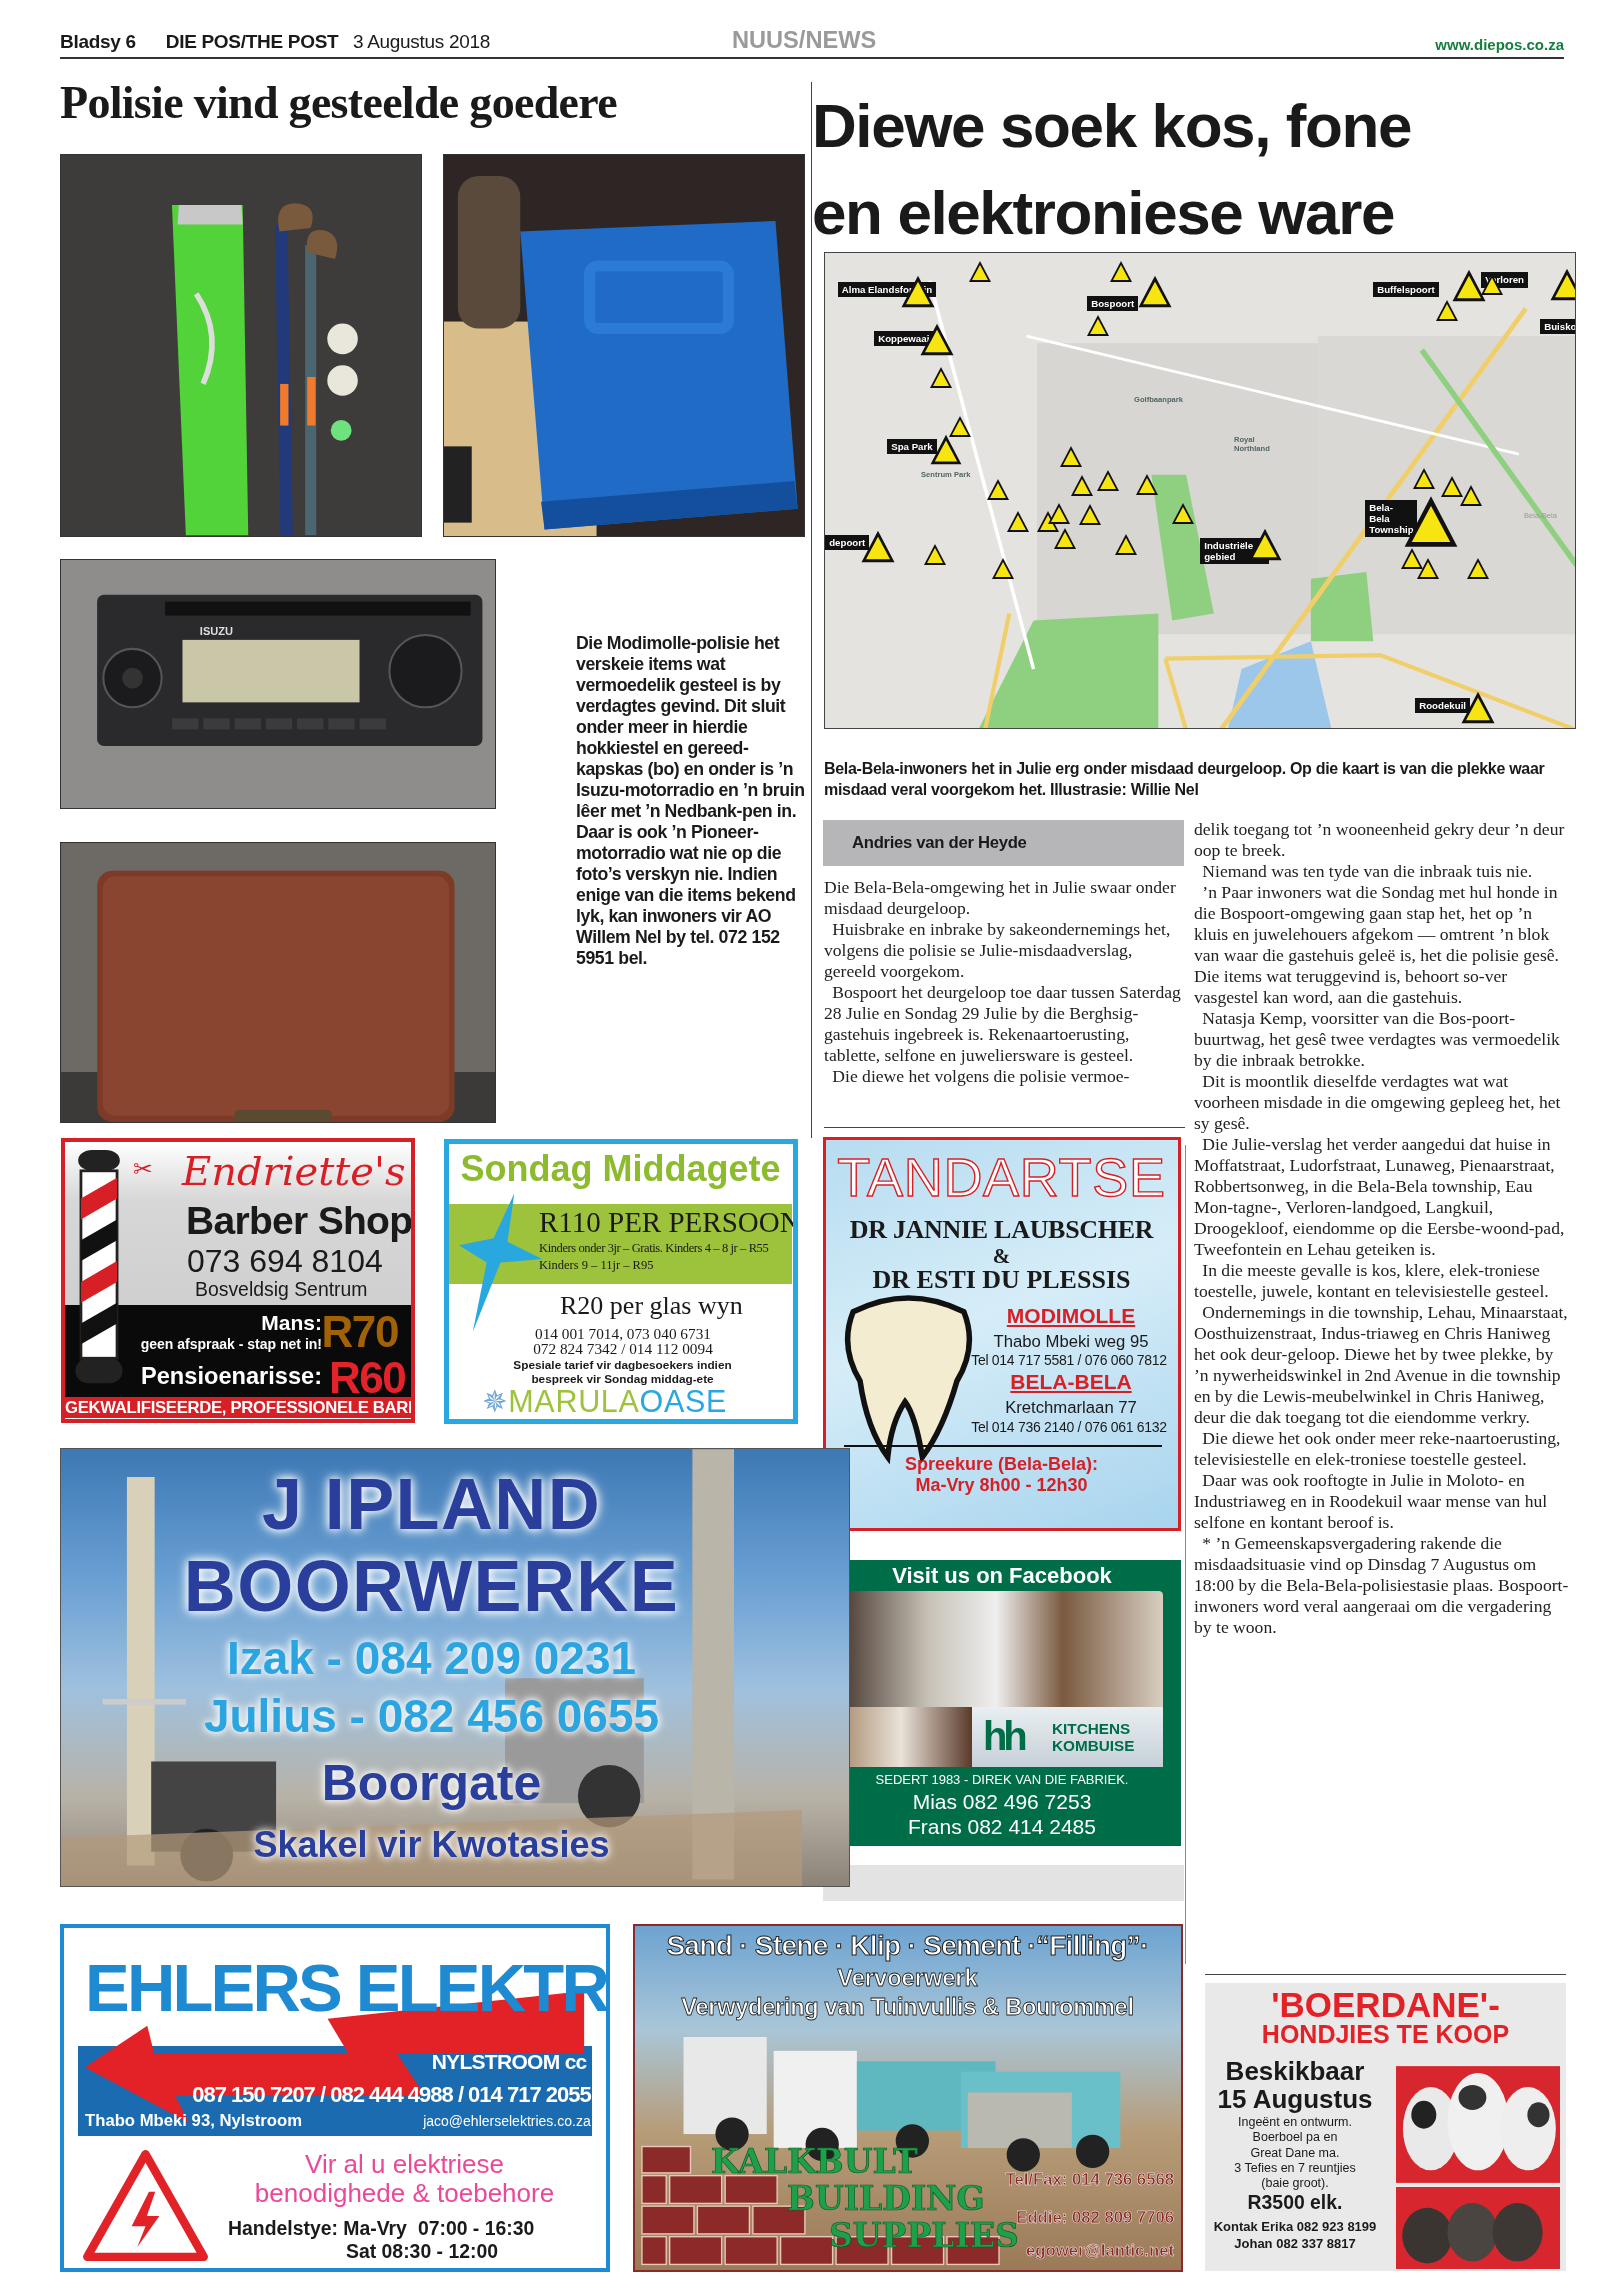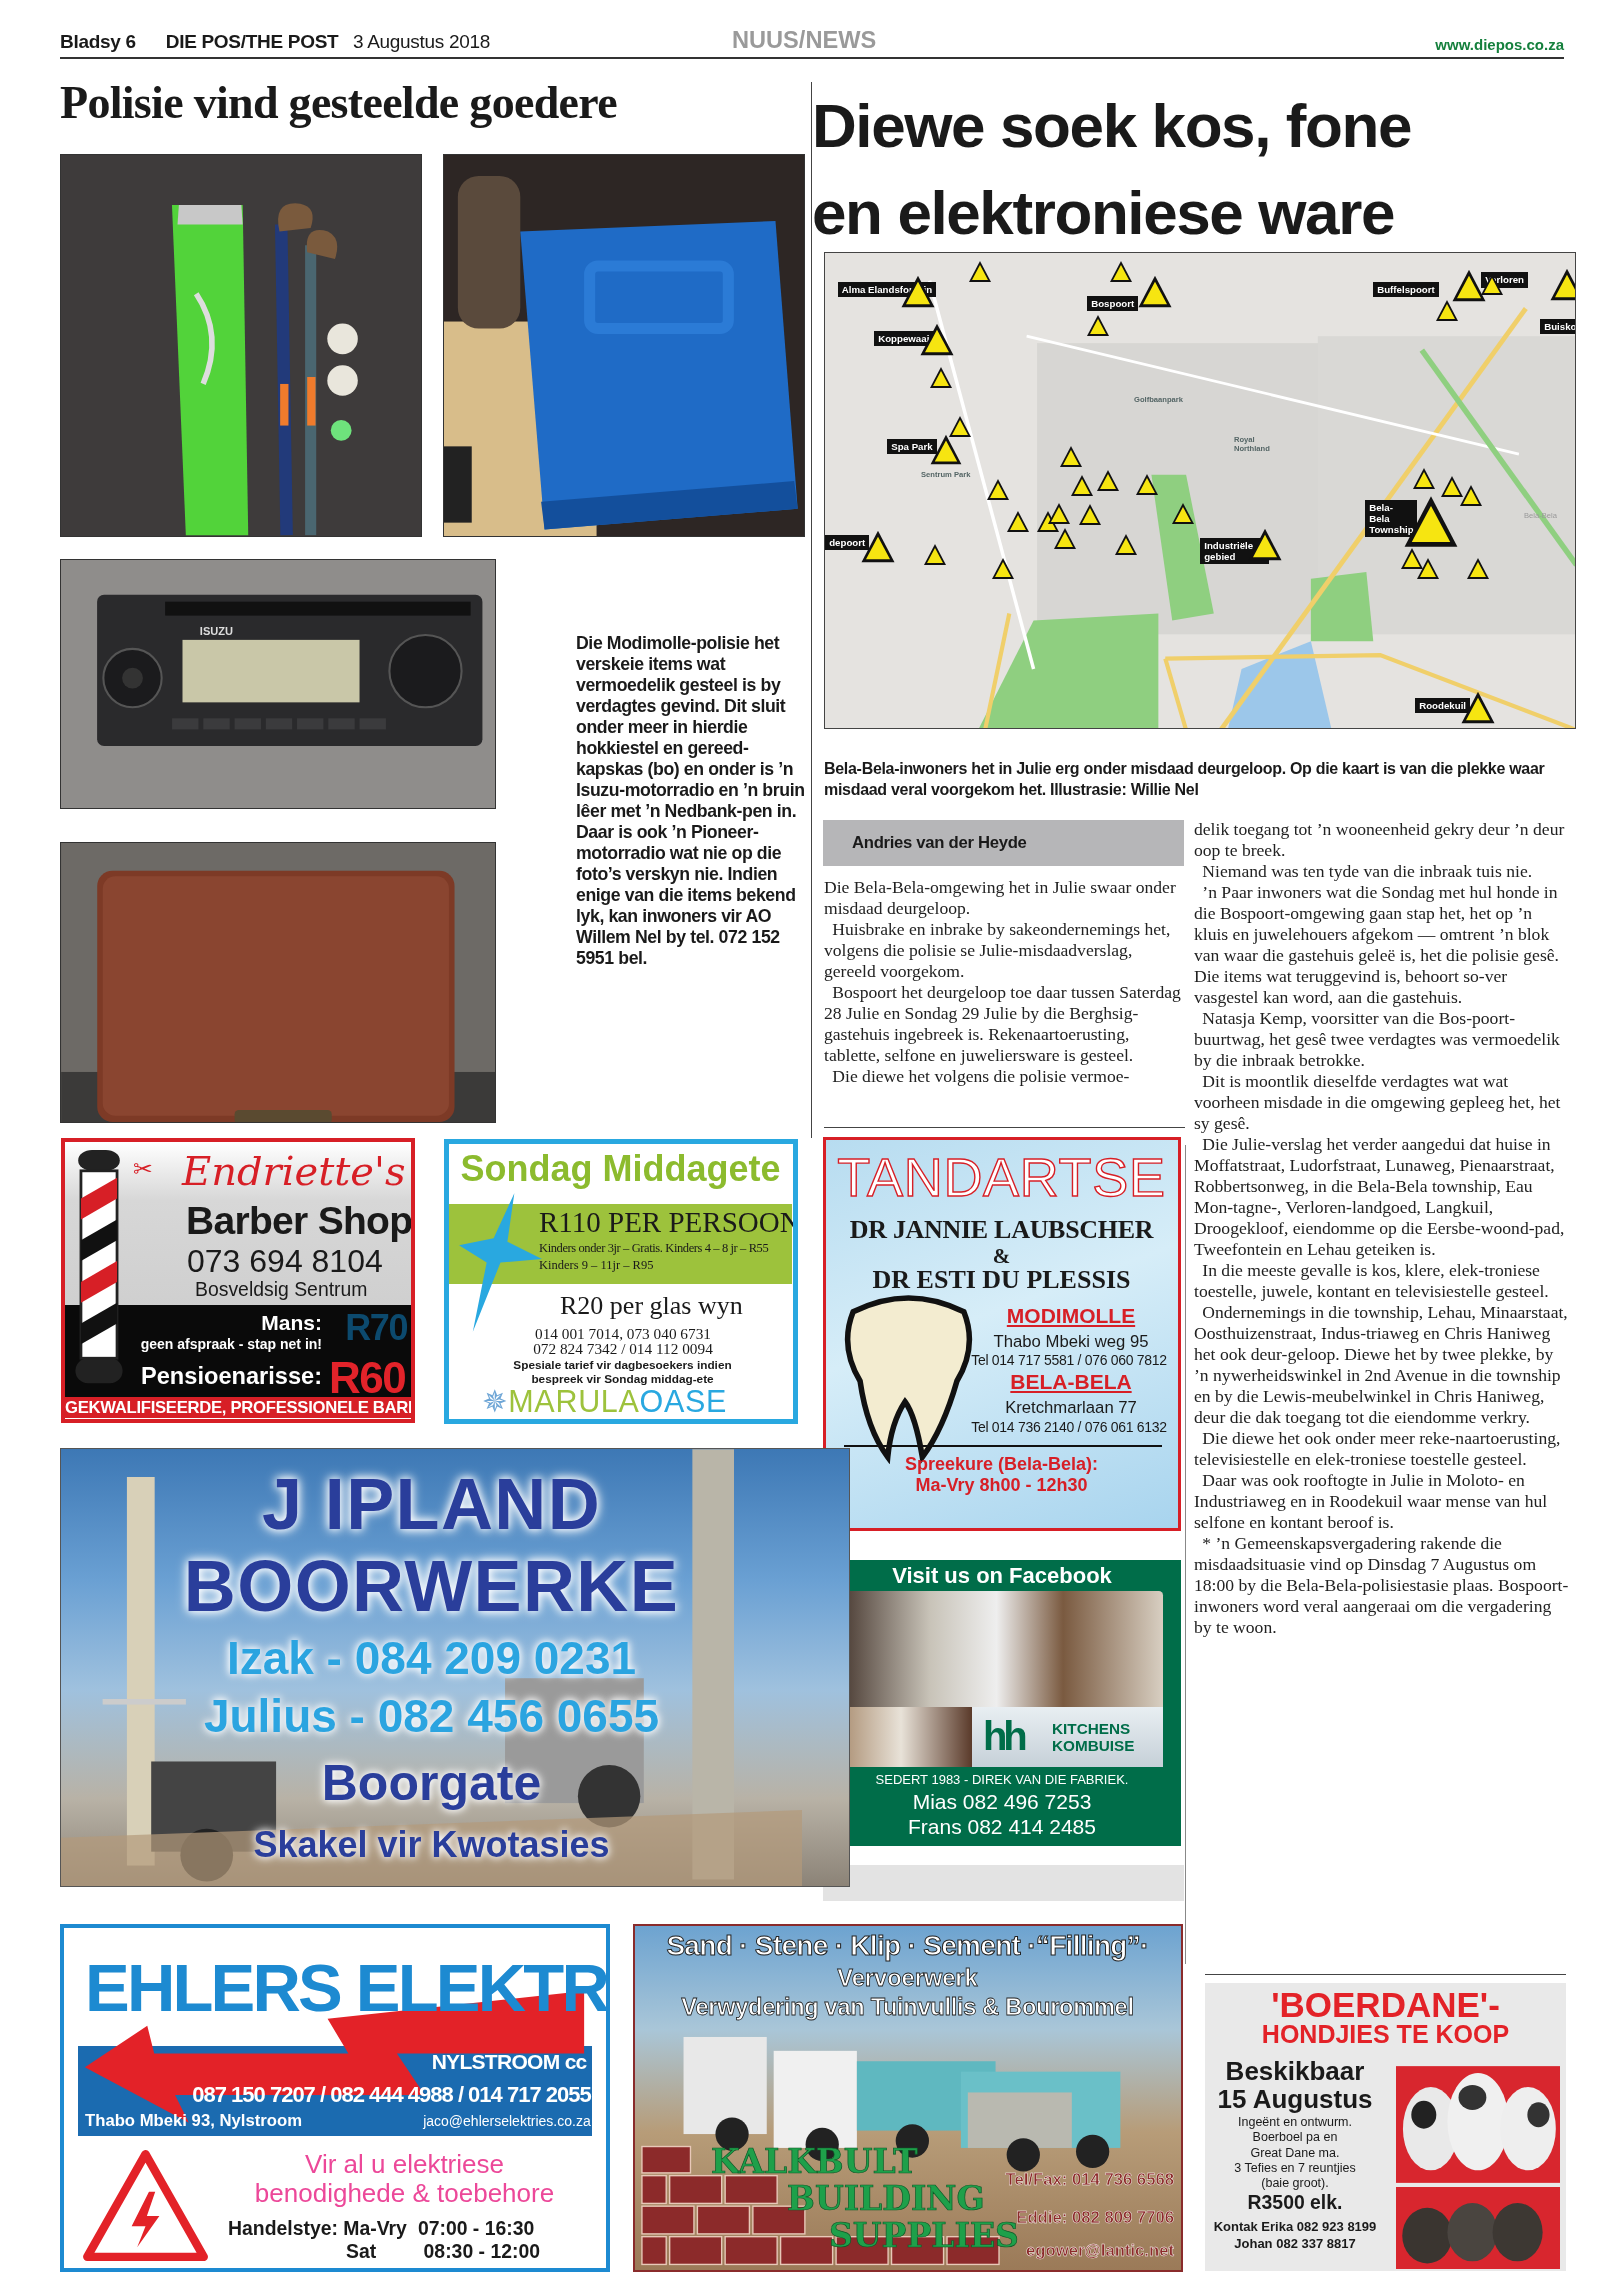--- a/index.html
+++ b/index.html
@@ -251,21 +251,21 @@
       </g>
     <rect x="6" y="300" width="68" height="36" rx="18" fill="#222"></rect>
   </svg>
   <span class="abs" style="left:68px;top:12.5px;font-size:23.6px;color:#d71f26">✂</span>
   <div class="abs" style="left:117px;top:5.6px;font-family:'DejaVu Serif',serif;font-style:italic;font-size:40px;color:#d71f26;white-space:nowrap">Endriette's</div>
   <div class="abs sans b" style="left:121px;top:57px;font-size:39px;letter-spacing:-0.7px;white-space:nowrap">Barber Shop</div>
   <div class="abs sans" style="left:122px;top:101px;font-size:32px;white-space:nowrap">073 694 8104</div>
   <div class="abs sans" style="left:130px;top:136px;font-size:19.4px;white-space:nowrap">Bosveldsig Sentrum</div>
   <div class="abs sans b" style="right:89px;top:169px;font-size:21px;color:#fff;white-space:nowrap">Mans:</div>
   <div class="abs sans b" style="right:89px;top:194px;font-size:14px;color:#fff;white-space:nowrap">geen afspraak - stap net in!</div>
-  <div class="abs sans b" style="right:4px;top:165px;font-size:36px;color:#0c4a6e;letter-spacing:-1.4px">R70</div>
+  <div class="abs sans b" style="right:13px;top:165px;font-size:44px;color:#a16207;letter-spacing:-1.4px">R70</div>
   <div class="abs sans b" style="right:89px;top:221px;font-size:23.6px;color:#fff;white-space:nowrap">Pensioenarisse:</div>
   <div class="abs sans b" style="right:5.6px;top:211px;font-size:44px;color:#e2232a;letter-spacing:-1.4px">R60</div>
   <div class="abs sans b center" style="left:0;top:255px;width:346px;height:21px;background:#d71f26;color:#fff;font-size:16.7px;line-height:21px;white-space:nowrap;letter-spacing:-0.3px">GEKWALIFISEERDE, PROFESSIONELE BARBIER</div>
 </div>
 
 <div class="abs ad ad-sondag">
   <div class="abs sans b center" style="left:0;top:4.2px;width:343px;font-size:36px;color:#8cbb2e;white-space:nowrap">Sondag Middagete</div>
   <div class="abs" style="left:0;top:60px;width:343px;height:80px;background:#9dc23c"></div>
   <svg class="abs" style="left:9.7px;top:49px" width="83" height="139" viewBox="0 0 120 200">
       <path d="M80 0 L70 70 L120 95 L60 100 L20 200 L40 100 L0 75 L50 65Z" fill="#29a8e0"></path>
@@ -365,21 +365,21 @@
     <div>Vir al u elektriese</div>
     <div>benodighede &amp; toebehore</div>
   </div>
   <div class="abs sans b" style="left:164px;top:289px;font-size:19.4px;white-space:nowrap">
     <span>Handelstye:</span>
     <span>Ma-Vry</span>
     <span style="margin-left:5.6px">07:00 - 16:30</span>
   </div>
   <div class="abs sans b" style="left:282px;top:312px;font-size:19.4px;white-space:nowrap">
     <span>Sat</span>
-    <span style="margin-left:42px">08:30 - 12:00</span>
+    <span style="">08:30 - 12:00</span>
   </div>
 </div>
 
 <div class="abs ad ad-kalk">
   <svg class="abs" style="left:0;top:0" width="545" height="344" viewBox="0 0 786 496">
     <rect x="70" y="160" width="120" height="140" fill="#e8e8e8"></rect>
     <rect x="200" y="180" width="120" height="140" fill="#f0f0f0"></rect>
     <rect x="320" y="195" width="200" height="100" fill="#5fb8c0"></rect>
     <rect x="470" y="210" width="230" height="110" fill="#6ac0c8"></rect>
     <rect x="480" y="240" width="150" height="80" fill="#b9b9b0"></rect>

